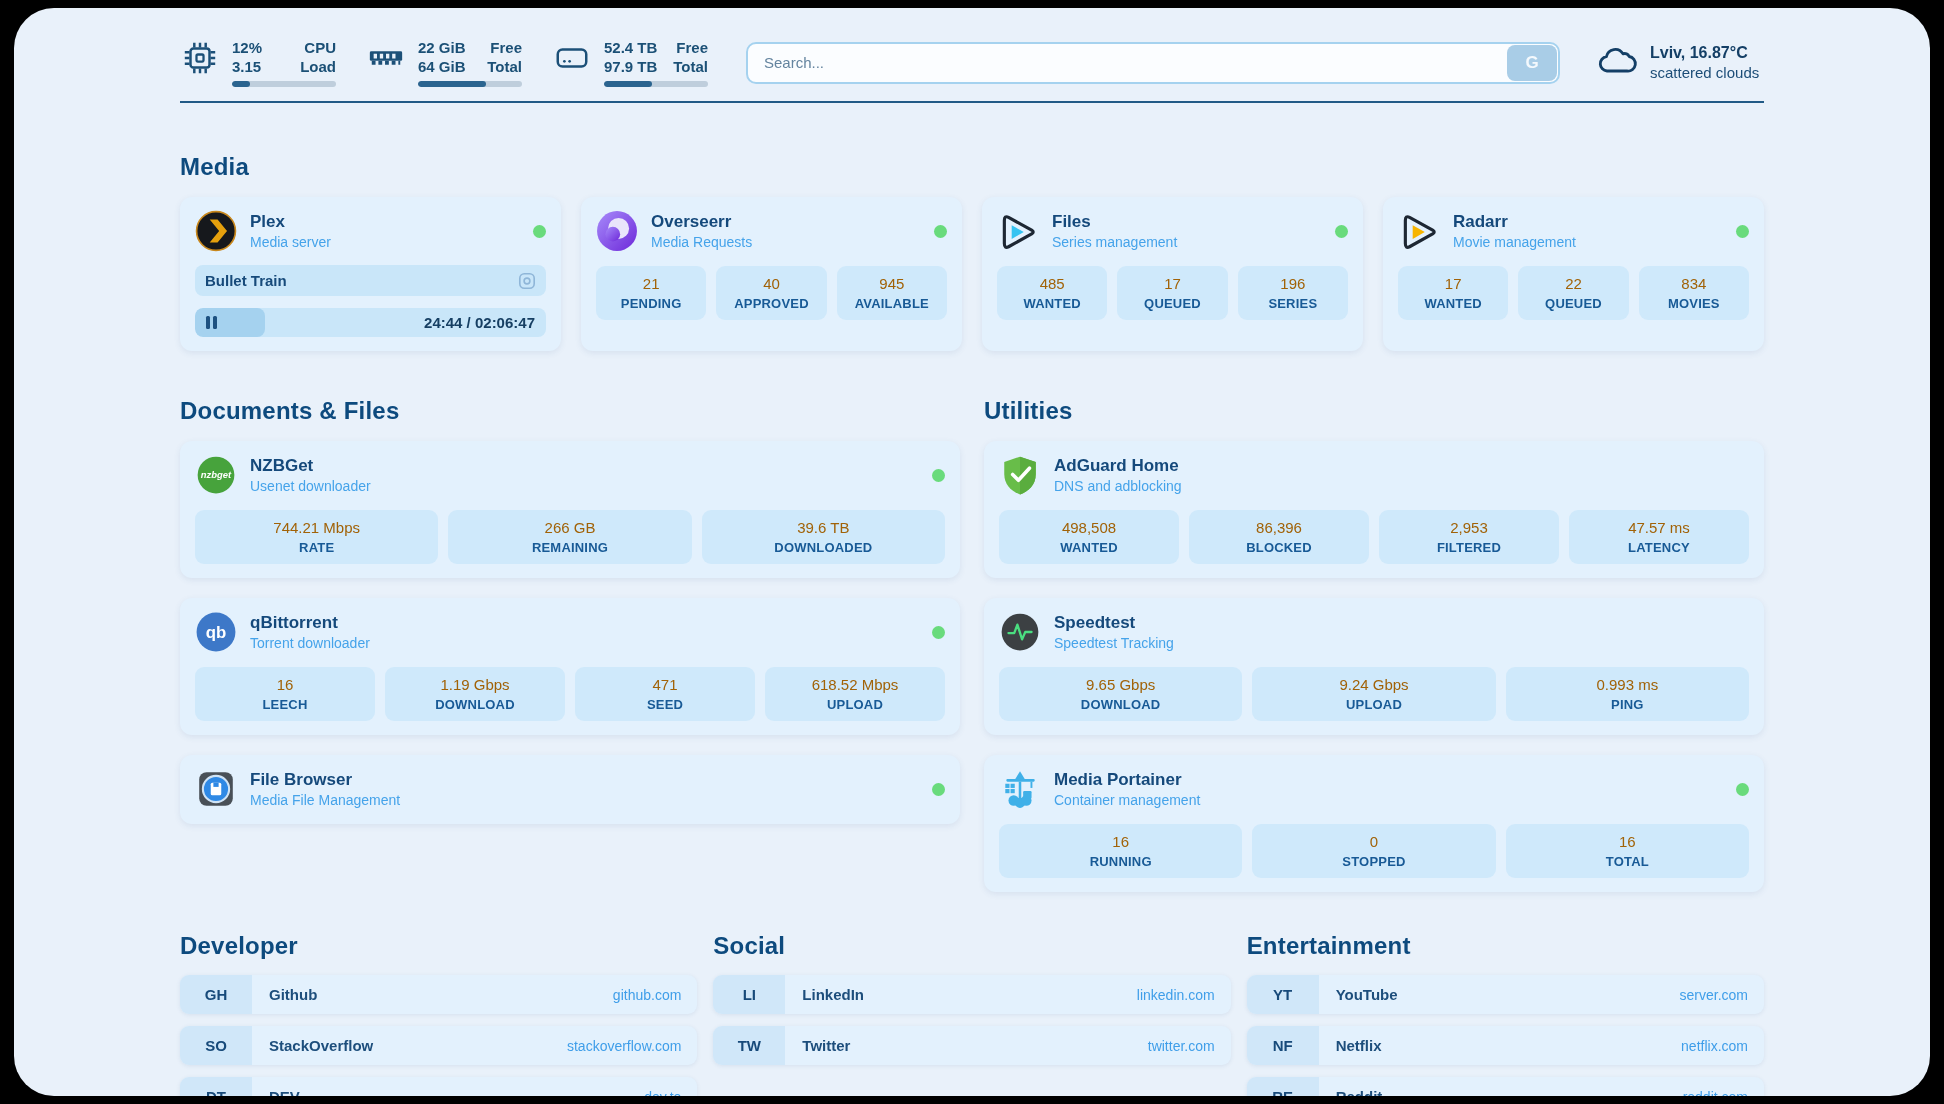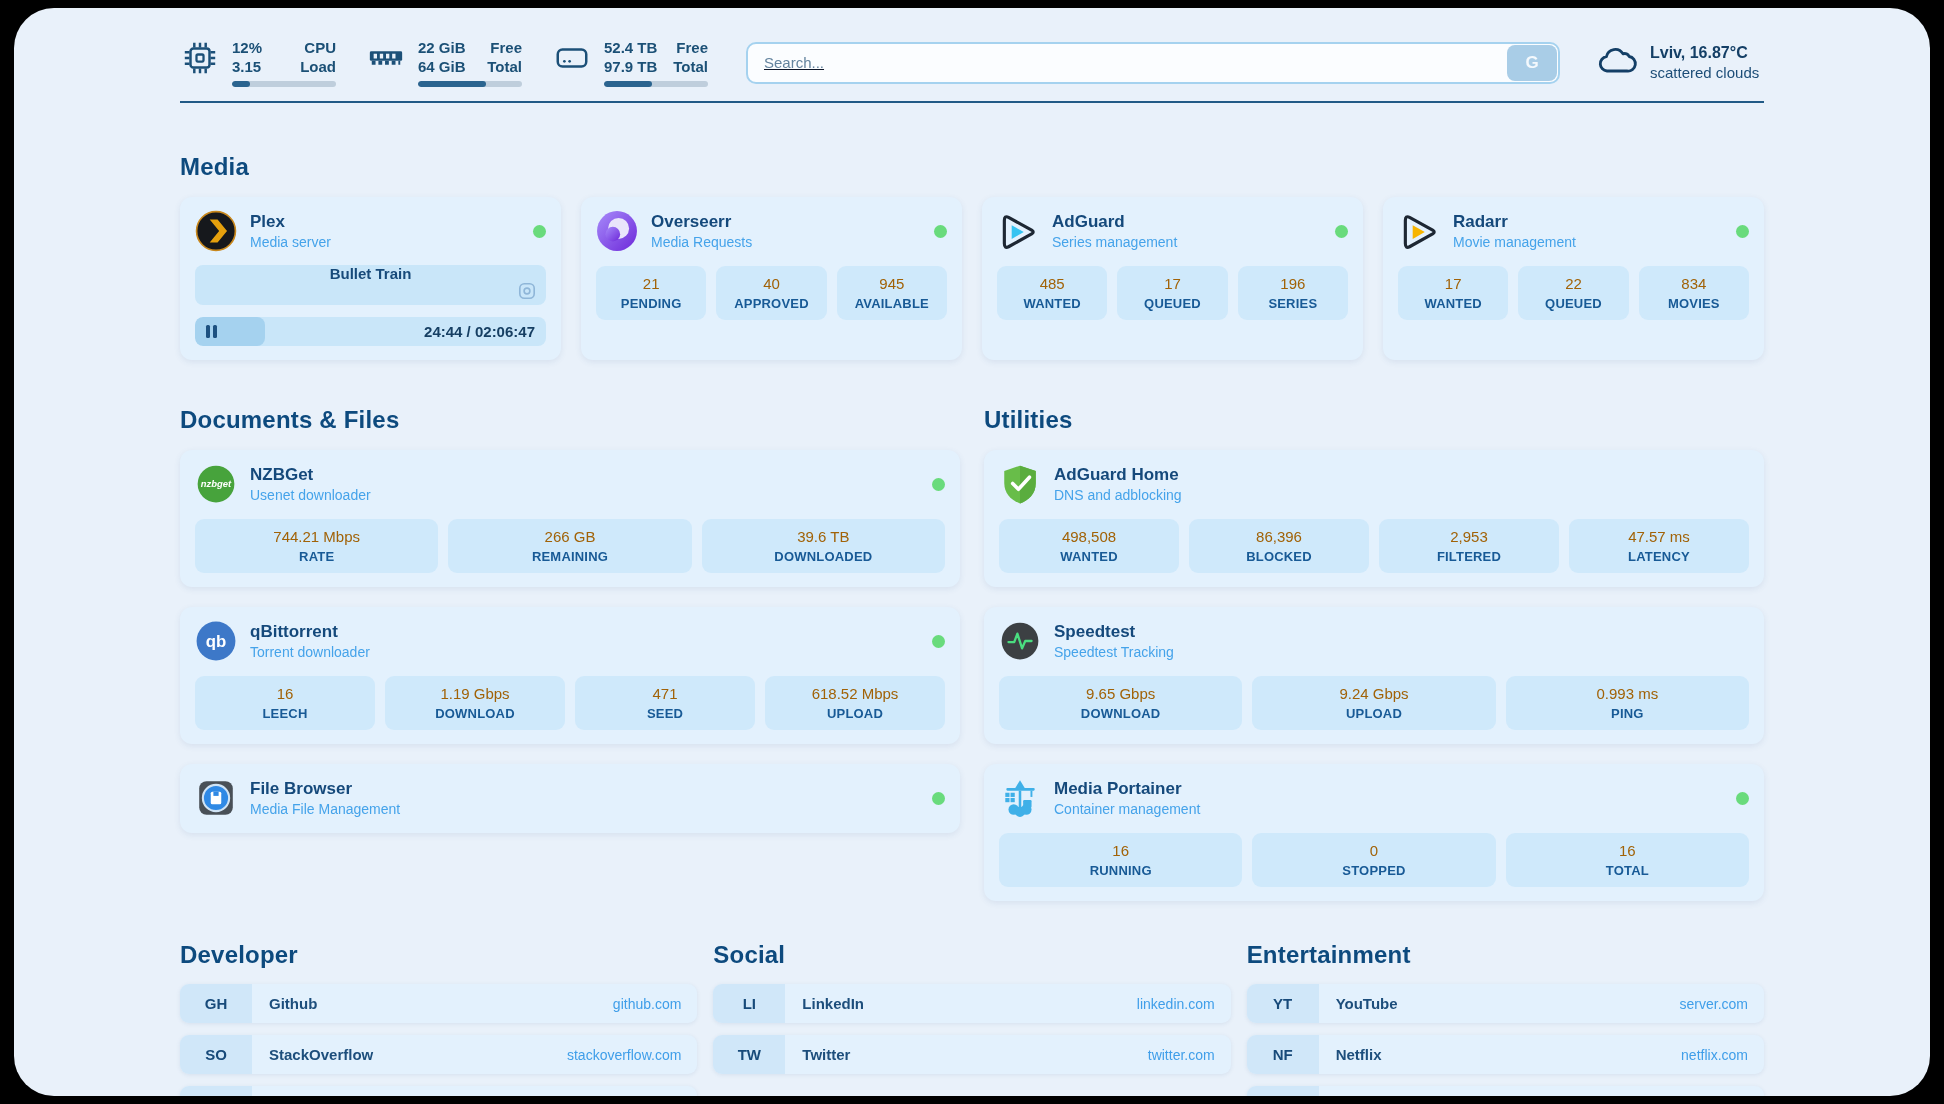--- a/index.html
+++ b/index.html
@@ -11,21 +11,21 @@
   .topbar { display:flex; align-items:center; }
   .sys-stats { display:flex; gap:30px; align-items:center; }
   .sys-stat { display:flex; gap:12px; align-items:flex-start; }
   .sys-icon { width:40px; height:40px; flex:none; display:flex; align-items:center; justify-content:center; }
   .sys-body { min-width:104px; }
   .sys-line { display:flex; justify-content:space-between; gap:4px; font-size:15px; font-weight:600; color:#1b5076; line-height:19px; }
   .sys-bar { margin-top:5px; height:6px; border-radius:3px; background:#bfcedc; overflow:hidden; }
   .sys-bar-fill { height:100%; border-radius:3px; background:#2b648f; }
 
   .searchwrap { flex:1; margin:0 34px 0 38px; position:relative; }
-  .search-input { width:100%; height:42px; border:2px solid #a5d2ef; border-radius:10px; background:#fbfdff; font-size:15px; color:#0f172a; padding:0 64px 0 16px; outline:none; font-family:"Liberation Sans", sans-serif;text-decoration:underline; }
+  .search-input { width:100%; height:42px; border:2px solid #a5d2ef; border-radius:10px; background:#fbfdff; font-size:15px; color:#b91c1c; padding:0 64px 0 16px; outline:none; font-family:"Liberation Sans", sans-serif; }
   .search-input::placeholder { color:#64849f; }
   .search-btn { position:absolute; right:3px; top:3px; bottom:3px; width:50px; border:none; border-radius:8px; background:#a9cde7; color:#f4f9fd; font-size:17px; font-weight:600; cursor:pointer; font-family:"Liberation Sans", sans-serif; }
 
   .weather { display:flex; align-items:center; gap:12px; min-width:170px; }
   .weather-text .w1 { font-size:16px; font-weight:700; color:#143f66; line-height:20px; }
   .weather-text .w2 { font-size:15px; color:#1c4d77; line-height:19px; }
 
   .divider { margin-top:14px; border-top:2px solid #215a86; }
 
   
@@ -38,21 +38,21 @@
   .app-name { font-size:17px; font-weight:700; color:#15497b; line-height:21px; }
   .app-sub { font-size:14px; color:#45a3ea; line-height:18px; margin-top:1px; }
   .status-dot { width:13px; height:13px; border-radius:50%; background:#69db7c; margin-left:auto; flex:none; }
 
   .stat-row { display:flex; gap:10px; margin-top:14px; }
   .stat-box { flex:1; background:#cfe9fb; border-radius:9px; text-align:center; padding:8px 4px 9px; }
   .stat-value { font-size:15px; color:#a16207; line-height:19px; }
   .stat-label { font-size:13px; font-weight:700; color:#185a96; margin-top:3px; letter-spacing:0.2px; }
 
   
-  .np-row { margin-top:13px; height:40px; background:#c9e6f9; border-radius:8px; display:flex; align-items:center; padding:0 10px;flex-direction:column; }
+  .np-row { margin-top:13px; height:31px; background:#c9e6f9; border-radius:8px; display:flex; align-items:center; padding:0 10px; }
   .np-title { font-size:15px; font-weight:600; color:#174a7a; }
   .np-cast { margin-left:auto; display:flex; align-items:center; }
   .progress-row { margin-top:12px; height:29px; background:#c9e6f9; border-radius:8px; position:relative; display:flex; align-items:center; overflow:hidden; }
   .progress-fill { position:absolute; left:0; top:0; bottom:0; background:#a5d2ef; border-radius:8px; }
   .pause-icon { position:relative; margin-left:11px; display:flex; gap:3px; }
   .pause-icon i { display:block; width:4px; height:13px; background:#1d5180; border-radius:1.5px; }
   .progress-time { margin-left:auto; margin-right:11px; position:relative; font-size:15px; font-weight:700; color:#163f63; }
 
   .mid-grid { display:grid; grid-template-columns:1fr 1fr; column-gap:24px; margin-top:16px; align-items:start; }
   .mid-grid h2.section-title { margin-top:30px; }
@@ -242,21 +242,21 @@
 
     <div class="card">
       <div class="card-head">
         <span class="app-icon">
           <svg viewBox="0 0 40 40" width="42" height="42" stroke-linejoin="round">
             <path d="M11 7 L33 19.2 Q36 21 33 22.8 L11 35 Q7 37 7 32 V10 Q7 5 11 7 Z" fill="none" stroke="#1d2733" stroke-width="3"></path>
             <path d="M14 14.5 L25.5 21 L14 27.5 Z" fill="#36c3f1"></path>
           </svg>
         </span>
         <div class="app-meta">
-          <div class="app-name">AdGuard</div>
+          <div class="app-name">Files</div>
           <div class="app-sub">Series management</div>
         </div>
         <span class="status-dot"></span>
       </div>
       <div class="stat-row">
         <div class="stat-box">
           <div class="stat-value">485</div>
           <div class="stat-label">WANTED</div>
         </div>
         <div class="stat-box">

